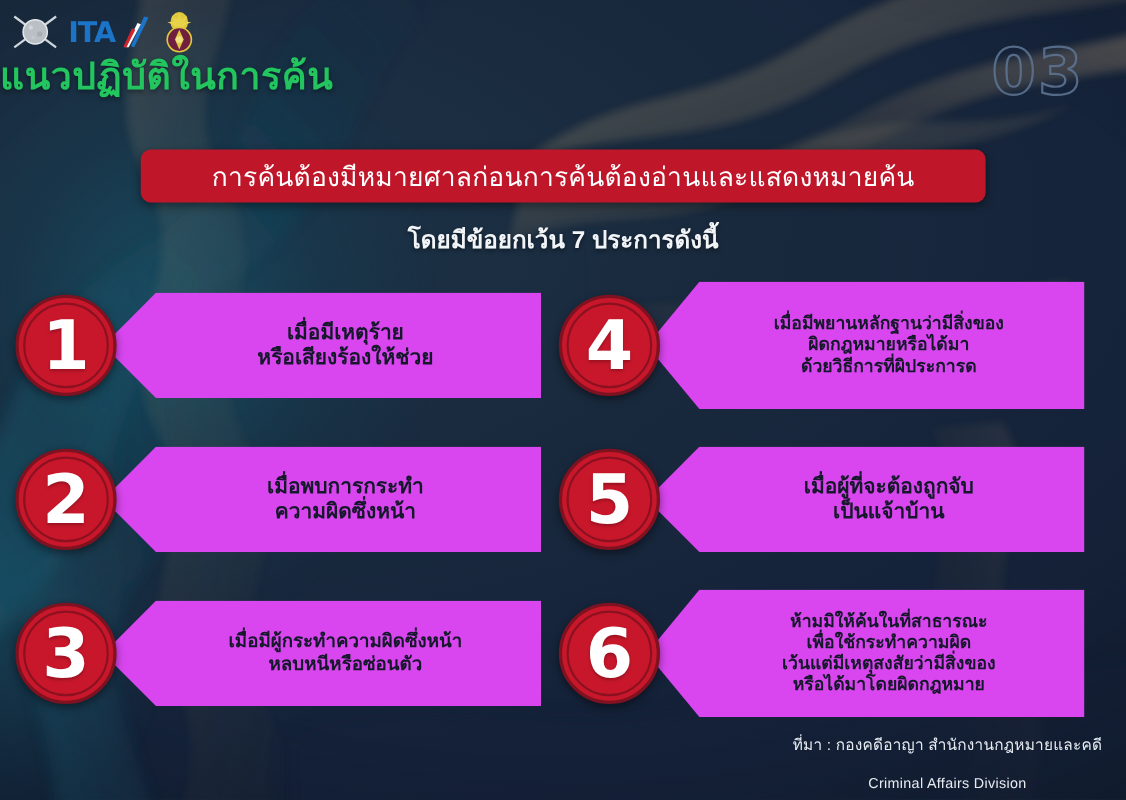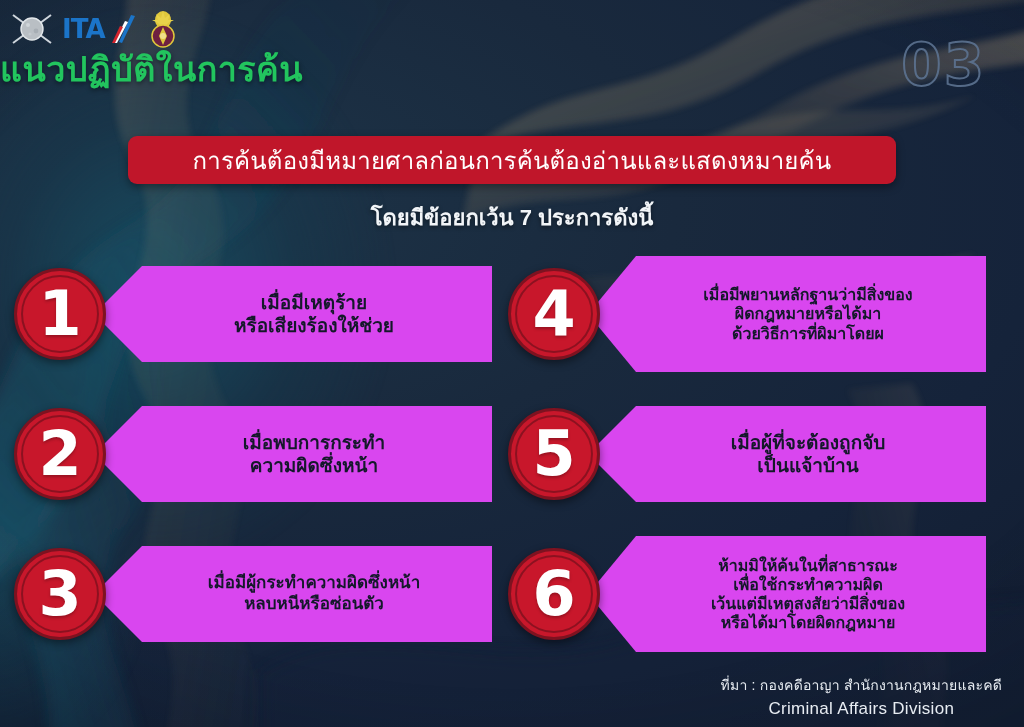--- a/index.html
+++ b/index.html
@@ -160,21 +160,21 @@
   .arrow-lines.sm .ln{ font-size:17px; }
   .arrow-lines.xs .ln{ font-size:16px; line-height:1.2; }
 
   
   .footer{
     position:absolute; right:22px; bottom:8px;
     text-align:center;
     color:#e7ecf2;
   }
   .footer-th{ font-size:14px; font-weight:400; letter-spacing:.2px; }
-  .footer-en{ font-size:17px; font-weight:400; margin-top:3px; letter-spacing:.3px; }
+  .footer-en{ font-size:13px; font-weight:400; margin-top:16px; letter-spacing:.3px; }
 </style>
 </head>
 <body>
 
 <div class="slide">
 
   <div class="bg-base"></div>
   <div class="bg-teal"></div>
   <div class="bg-swirl">
     <svg viewBox="0 0 1024 727" preserveAspectRatio="none">
@@ -307,21 +307,21 @@
     <div class="col col-right">
 
       <div class="item r1">
         <div class="num-circle">
           <span class="num-text">4</span>
         </div>
         <div class="arrow xtall">
           <div class="arrow-lines xs">
             <span class="ln">เมื่อมีพยานหลักฐานว่ามีสิ่งของ</span>
             <span class="ln">ผิดกฎหมายหรือได้มา</span>
-            <span class="ln">ด้วยวิธีการที่ผิมาโดยผ</span>
+            <span class="ln">ด้วยวิธีการที่ผิประการด</span>
           </div>
         </div>
       </div>
 
       <div class="item r2">
         <div class="num-circle">
           <span class="num-text">5</span>
         </div>
         <div class="arrow">
           <div class="arrow-lines">

